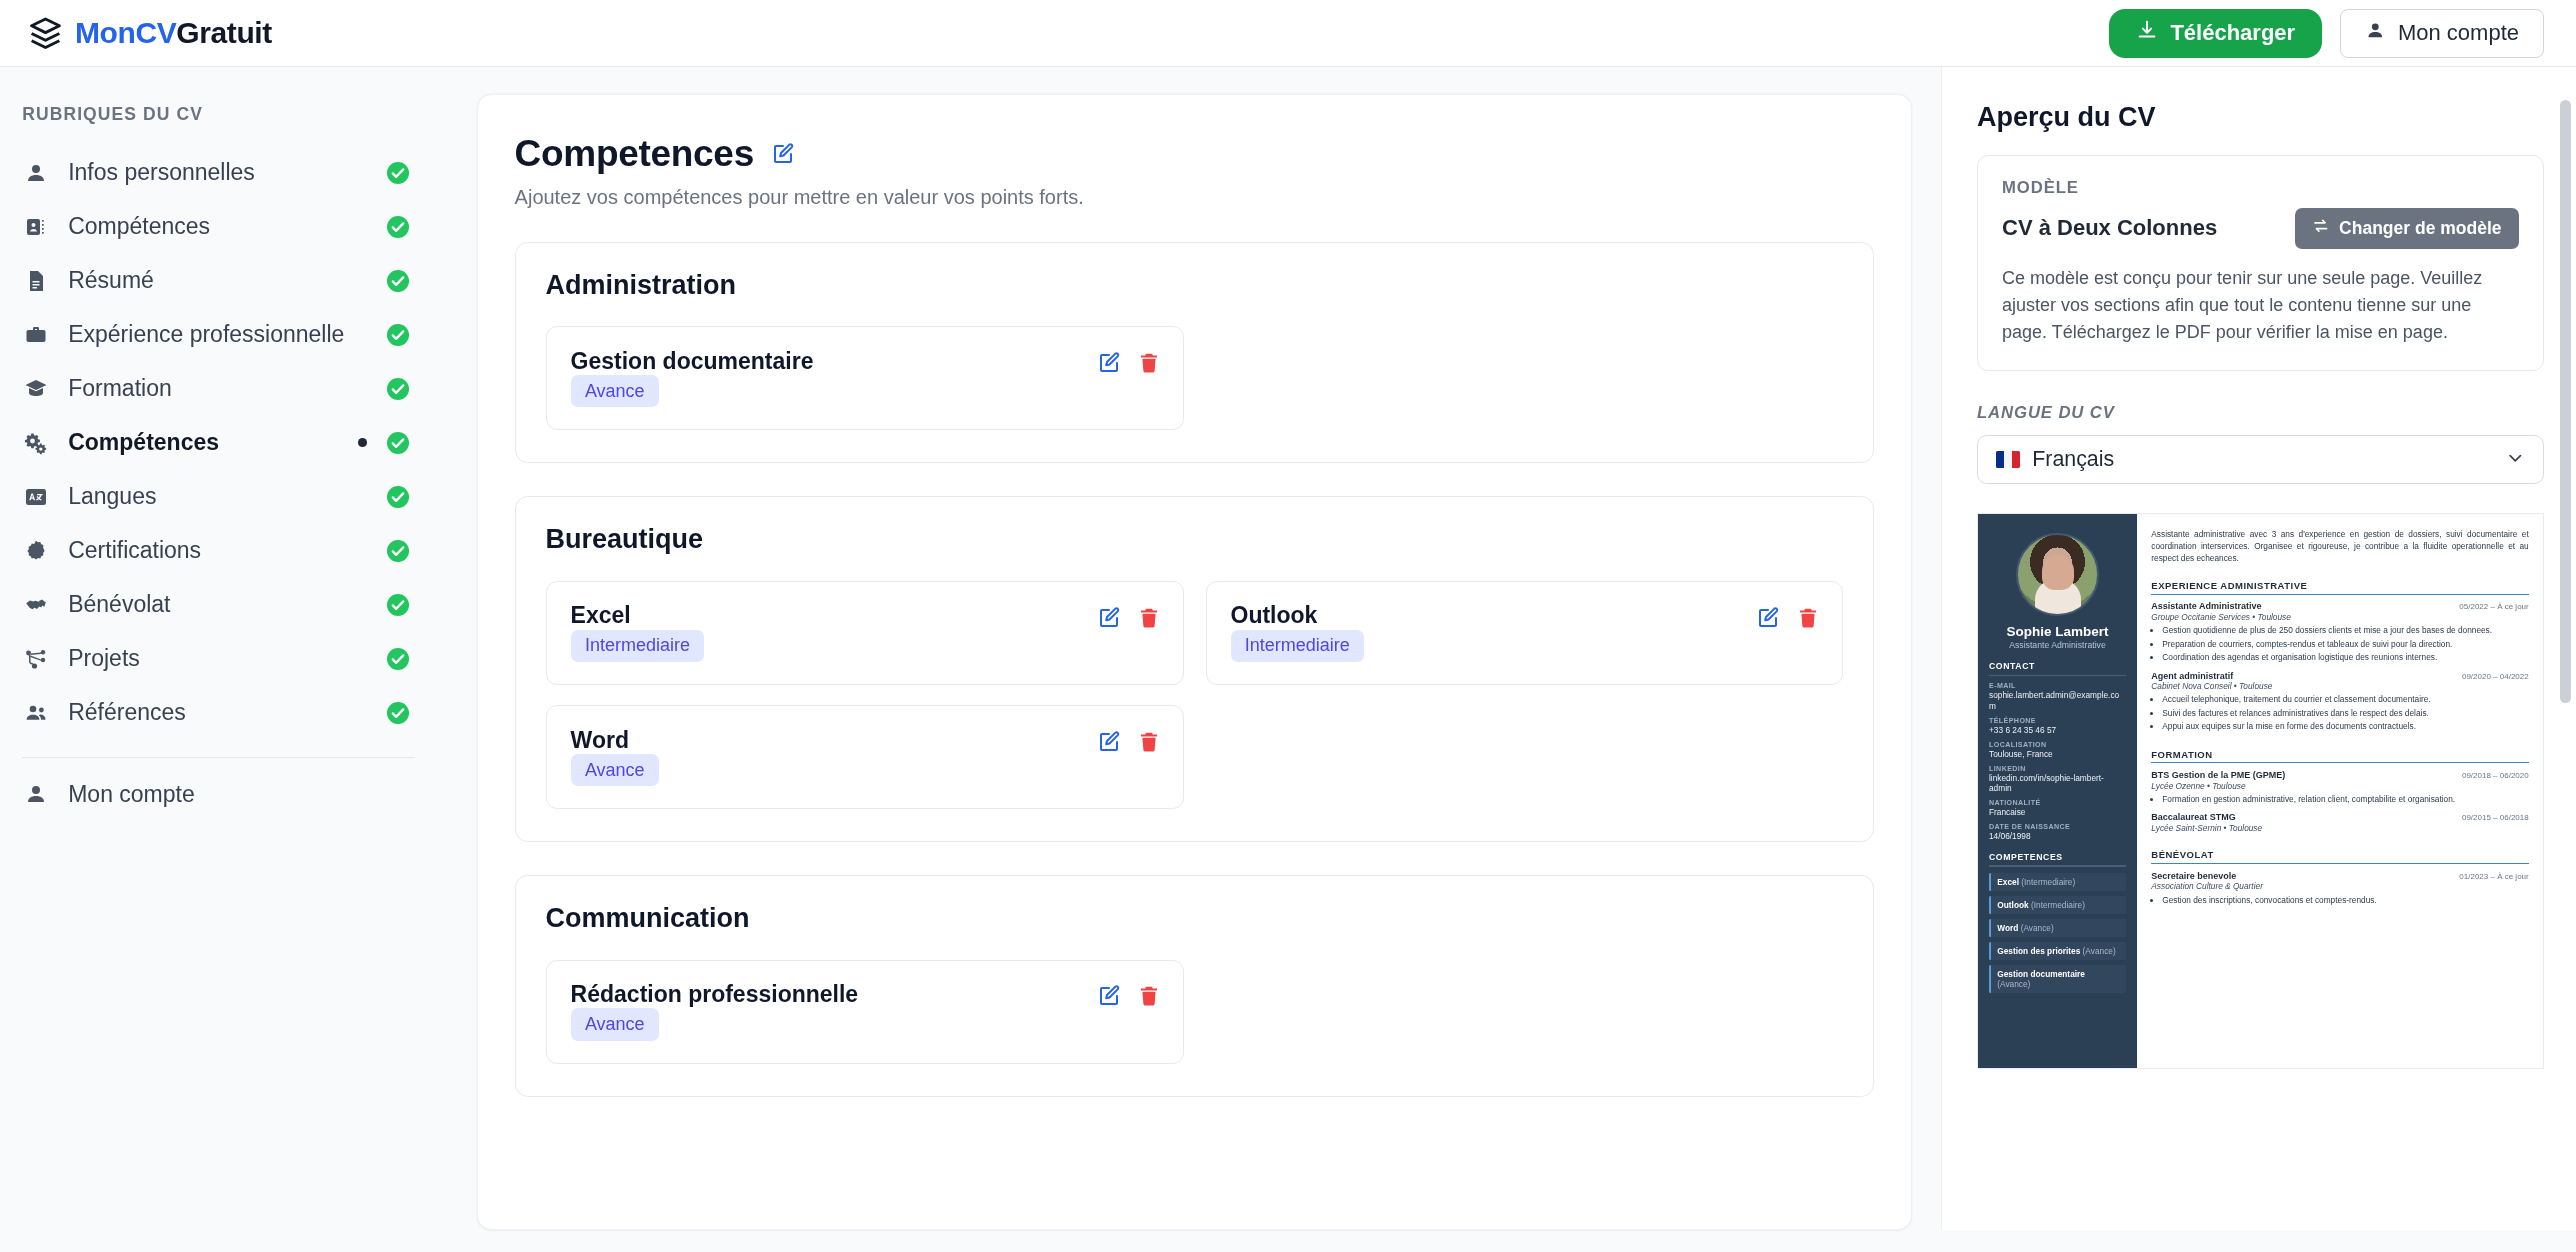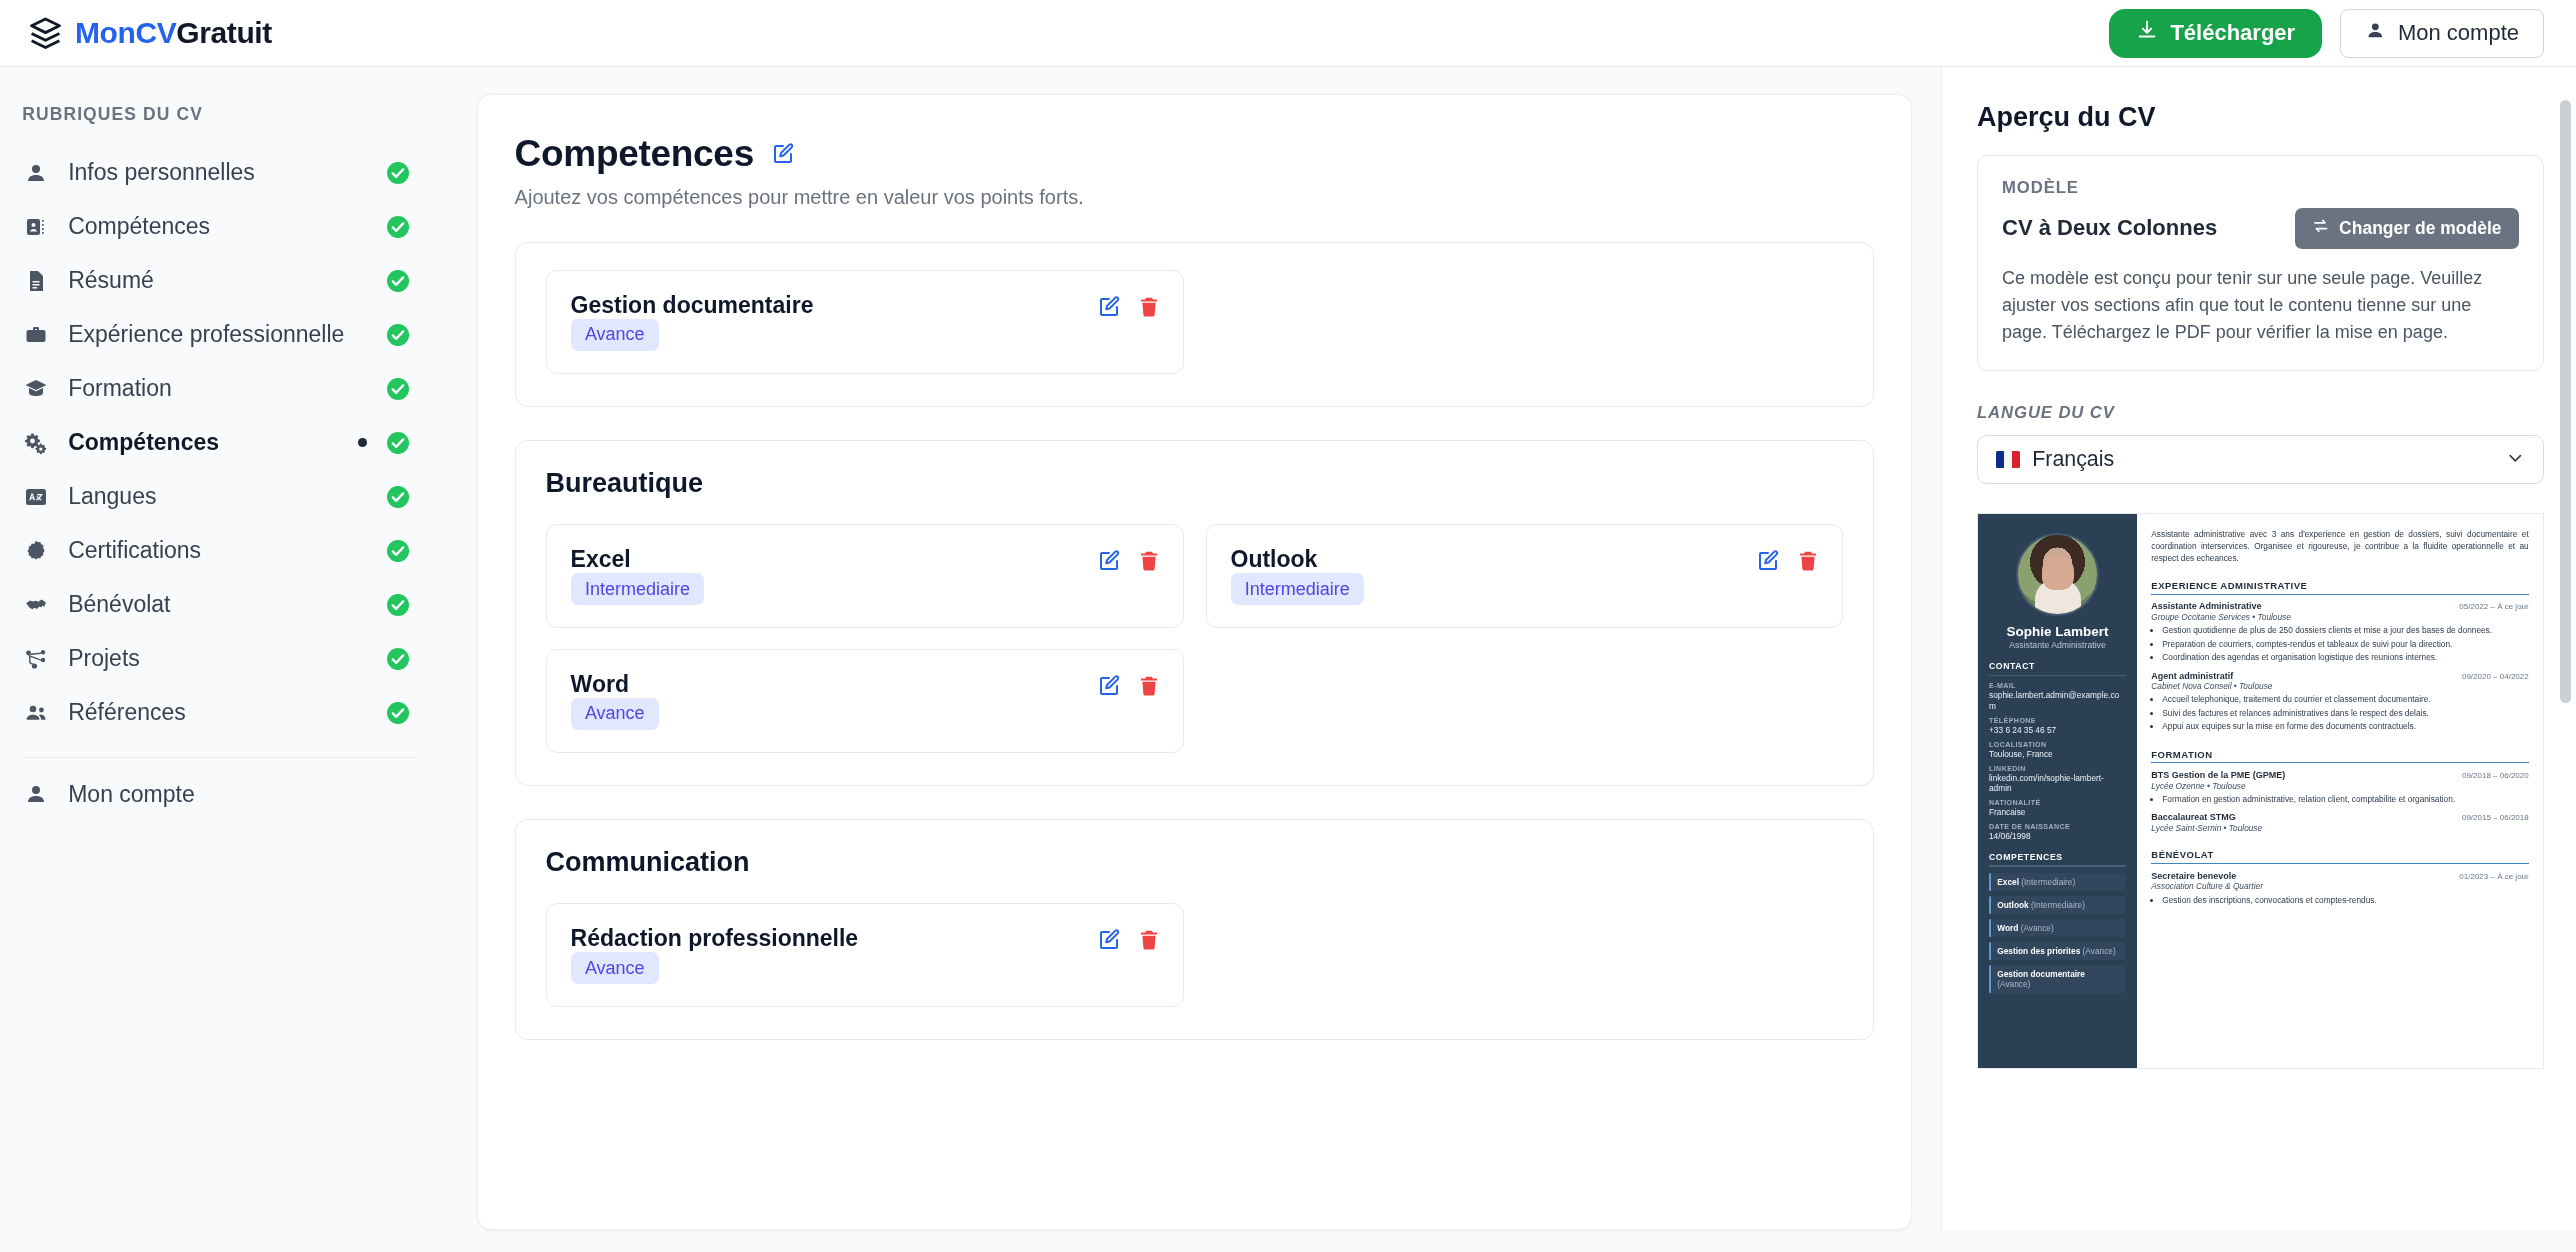--- a/index.html
+++ b/index.html
@@ -407,20 +407,21 @@
         <span class="icon-btn">
           <svg viewBox="0 0 24 24" width="24" height="24" fill="none" stroke="#2563eb" stroke-width="2" stroke-linecap="round" stroke-linejoin="round">
             <path d="M12 4H5a1 1 0 0 0-1 1v14a1 1 0 0 0 1 1h14a1 1 0 0 0 1-1v-7"></path>
             <path d="M18.4 2.6a1.8 1.8 0 0 1 2.5 2.5L12.5 13.5l-3.3.8.8-3.3z"></path>
           </svg>
         </span>
       </div>
       <div class="page-subtitle">Ajoutez vos compétences pour mettre en valeur vos points forts.</div>
       <div id="skill-groups">
           <div class="skill-group">
+            <div class="group-title">Administration</div>
             <div class="skill-grid">
               <div class="skill-card"><div class="skill-top">
                   <span class="skill-name">Gestion documentaire</span>
                   <span class="skill-actions">
                     <span class="icon-btn">
                       <svg viewBox="0 0 24 24" width="24" height="24" fill="none" stroke="#2563eb" stroke-width="2" stroke-linecap="round" stroke-linejoin="round">
                         <path d="M12 4H5a1 1 0 0 0-1 1v14a1 1 0 0 0 1 1h14a1 1 0 0 0 1-1v-7"></path>
                         <path d="M18.4 2.6a1.8 1.8 0 0 1 2.5 2.5L12.5 13.5l-3.3.8.8-3.3z"></path>
                       </svg>
                     </span>

